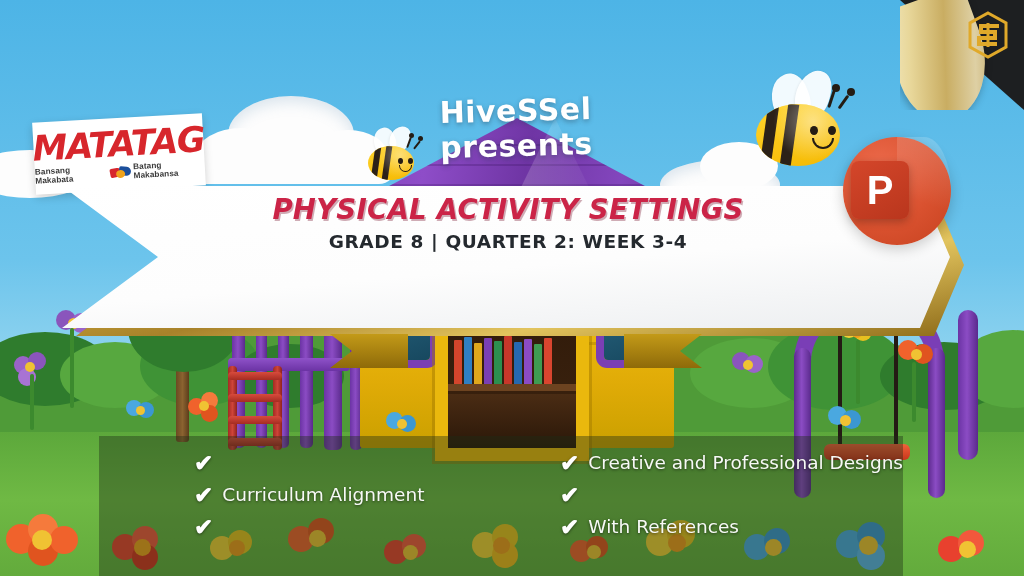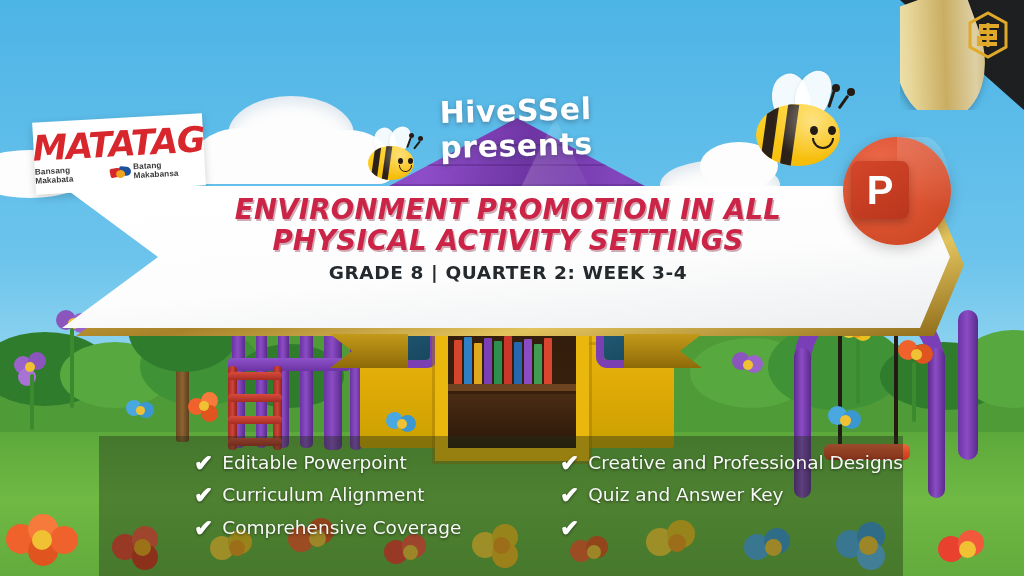--- a/index.html
+++ b/index.html
@@ -576,21 +576,20 @@
           <span class="h3"></span>
       </span>
       <span class="msub">Batang Makabansa</span>
     </div>
   </div>
 
   <div id="bannerwrap">
     <div id="bannergold"></div>
     <div id="bannerwhite"></div>
     <div id="bannertext">
-      <div class="btitle">ENVIRONMENT PROMOTION IN ALL</div>
       <div class="btitle">PHYSICAL ACTIVITY SETTINGS</div>
       <div class="bsub">GRADE 8 | QUARTER 2: WEEK 3-4</div>
     </div>
   </div>
 
   <div id="ribbon">
     <div class="tailL"></div>
     <div class="tailR"></div>
   </div>
 
@@ -610,39 +609,37 @@
       <polygon points="22,2 40,12 40,36 22,46 4,36 4,12" fill="none" stroke="#e0a92a" stroke-width="3"></polygon>
       <path d="M31 15 L15 15 L15 21 L29 21 L29 27 L13 27 L13 33 L29 33" fill="none" stroke="#e0a92a" stroke-width="4" stroke-linecap="square"></path>
       <path d="M22 12 L22 36" stroke="#e0a92a" stroke-width="3"></path>
     </svg>
   </div>
 
   <div id="features">
     <div class="fcol left">
       <div class="frow">
         <span class="chk">✔</span>
-        <span class="ftxt">Editable Powerpoint</span>
       </div>
       <div class="frow">
         <span class="chk">✔</span>
         <span class="ftxt">Curriculum Alignment</span>
       </div>
       <div class="frow">
         <span class="chk">✔</span>
-        <span class="ftxt">Comprehensive Coverage</span>
       </div>
     </div>
     <div class="fcol right">
       <div class="frow">
         <span class="chk">✔</span>
         <span class="ftxt">Creative and Professional Designs</span>
       </div>
       <div class="frow">
         <span class="chk">✔</span>
-        <span class="ftxt">Quiz and Answer Key</span>
       </div>
       <div class="frow">
         <span class="chk">✔</span>
+        <span class="ftxt">With References</span>
       </div>
     </div>
   </div>
 
 </div>
 
 </body></html>

